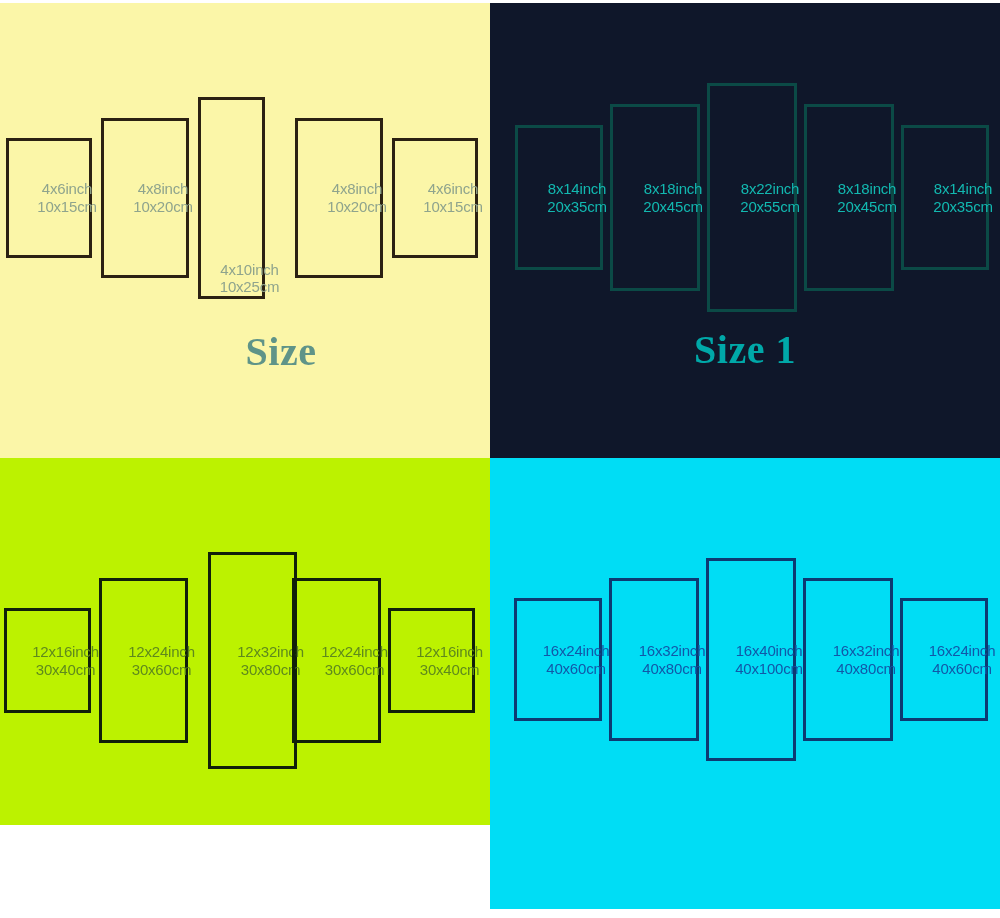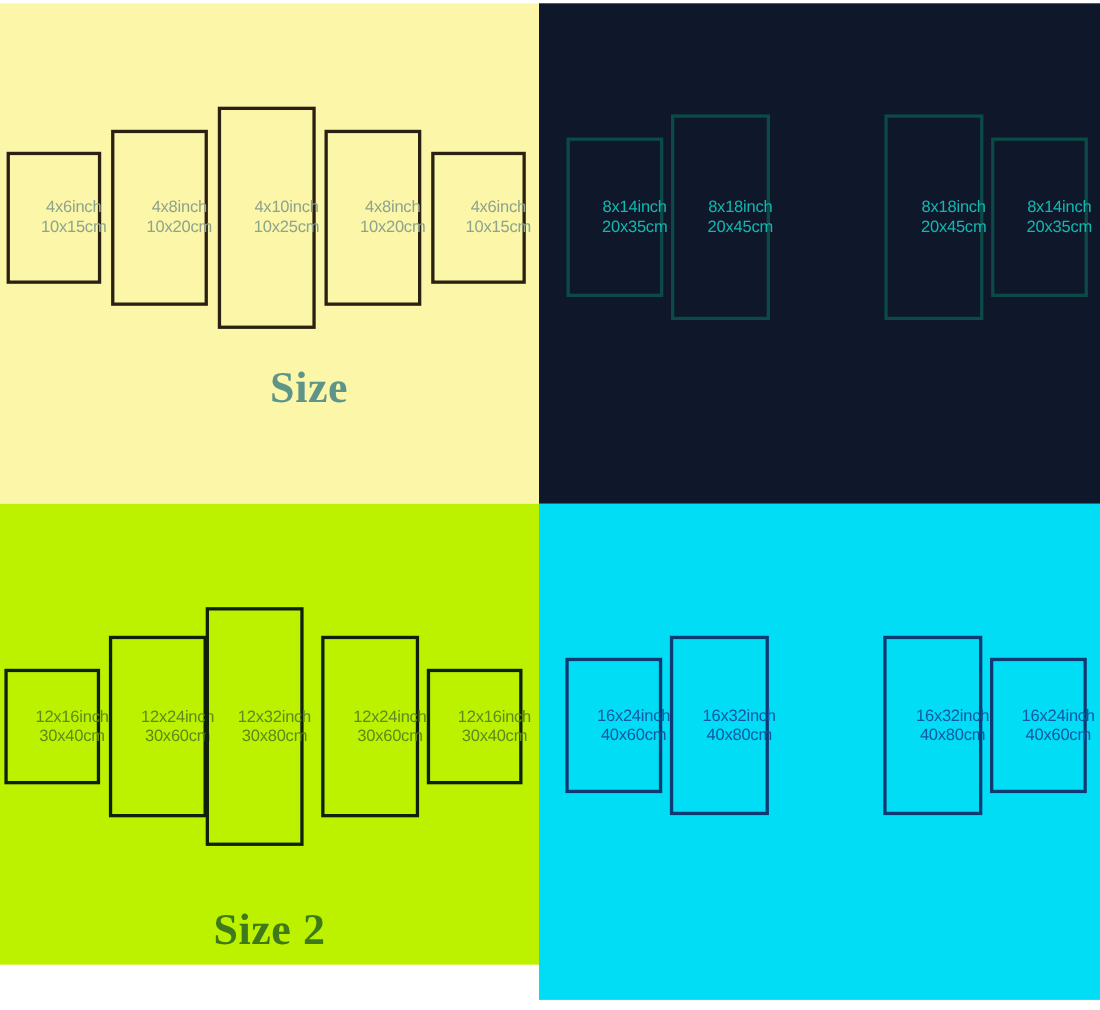--- a/index.html
+++ b/index.html
@@ -15,21 +15,21 @@
     width:1000px;height:918px;
     background:#ffffff;
   }
   .quad{
     position:absolute;
     overflow:hidden;
   }
   
   .q-tl{left:0px;   top:3px;   width:490px; height:455px;}
   .q-tr{left:490px; top:3px;   width:510px; height:455px;}
-  .q-bl{left:0px;   top:458px; width:490px; height:419px;}
+  .q-bl{left:0px;   top:458px; width:490px; height:367px;}
   .q-br{left:490px; top:458px; width:510px; height:451px;}
 
   .panels{
     position:absolute;
     left:0; top:0; right:0;
     height:320px;
   }
   .panel{
     position:absolute;
     box-sizing:border-box;
@@ -92,21 +92,21 @@
           <span class="l1">4x6inch</span>
           <span class="l2">10x15cm</span>
         </span>
       </div>
       <div class="panel" style="left:101px; top:115px; width:88px; height:160px;">
         <span class="ptext">
           <span class="l1">4x8inch</span>
           <span class="l2">10x20cm</span>
         </span>
       </div>
-      <div class="panel" style="left:198px; top:94px;  width:89px; height:202px;">
+      <div class="panel" style="left:198px; top:94px;  width:67px; height:202px;align-items:flex-end;">
         <span class="ptext">
           <span class="l1">4x10inch</span>
           <span class="l2">10x25cm</span>
         </span>
       </div>
       <div class="panel" style="left:295px; top:115px; width:88px; height:160px;">
         <span class="ptext">
           <span class="l1">4x8inch</span>
           <span class="l2">10x20cm</span>
         </span>
@@ -128,50 +128,57 @@
           <span class="l1">8x14inch</span>
           <span class="l2">20x35cm</span>
         </span>
       </div>
       <div class="panel" style="left:120px; top:101px; width:90px; height:187px;">
         <span class="ptext">
           <span class="l1">8x18inch</span>
           <span class="l2">20x45cm</span>
         </span>
       </div>
+      <div class="panel" style="left:217px; top:80px;  width:90px; height:229px;">
+        <span class="ptext">
+          <span class="l1">8x22inch</span>
+          <span class="l2">20x55cm</span>
+        </span>
+      </div>
       <div class="panel" style="left:314px; top:101px; width:90px; height:187px;">
         <span class="ptext">
           <span class="l1">8x18inch</span>
           <span class="l2">20x45cm</span>
         </span>
       </div>
       <div class="panel" style="left:411px; top:122px; width:88px; height:145px;">
         <span class="ptext">
           <span class="l1">8x14inch</span>
           <span class="l2">20x35cm</span>
         </span>
       </div>
     </div>
+    <div class="size-title" style="top:323px;">Size 1</div>
   </div>
 
   <div class="quad q-bl">
     <div class="panels">
       <div class="panel" style="left:4px;   top:150px; width:87px; height:105px;">
         <span class="ptext">
           <span class="l1">12x16inch</span>
           <span class="l2">30x40cm</span>
         </span>
       </div>
       <div class="panel" style="left:99px;  top:120px; width:89px; height:165px;">
         <span class="ptext">
           <span class="l1">12x24inch</span>
           <span class="l2">30x60cm</span>
         </span>
       </div>
-      <div class="panel" style="left:187px; top:94px;  width:89px; height:217px;">
+      <div class="panel" style="left:208px; top:94px;  width:89px; height:217px;">
         <span class="ptext">
           <span class="l1">12x32inch</span>
           <span class="l2">30x80cm</span>
         </span>
       </div>
       <div class="panel" style="left:292px; top:120px; width:89px; height:165px;">
         <span class="ptext">
           <span class="l1">12x24inch</span>
           <span class="l2">30x60cm</span>
         </span>
@@ -193,20 +200,26 @@
           <span class="l1">16x24inch</span>
           <span class="l2">40x60cm</span>
         </span>
       </div>
       <div class="panel" style="left:119px; top:120px; width:90px; height:163px;">
         <span class="ptext">
           <span class="l1">16x32inch</span>
           <span class="l2">40x80cm</span>
         </span>
       </div>
+      <div class="panel" style="left:216px; top:100px; width:90px; height:203px;">
+        <span class="ptext">
+          <span class="l1">16x40inch</span>
+          <span class="l2">40x100cm</span>
+        </span>
+      </div>
       <div class="panel" style="left:313px; top:120px; width:90px; height:163px;">
         <span class="ptext">
           <span class="l1">16x32inch</span>
           <span class="l2">40x80cm</span>
         </span>
       </div>
       <div class="panel" style="left:410px; top:140px; width:88px; height:123px;">
         <span class="ptext">
           <span class="l1">16x24inch</span>
           <span class="l2">40x60cm</span>

